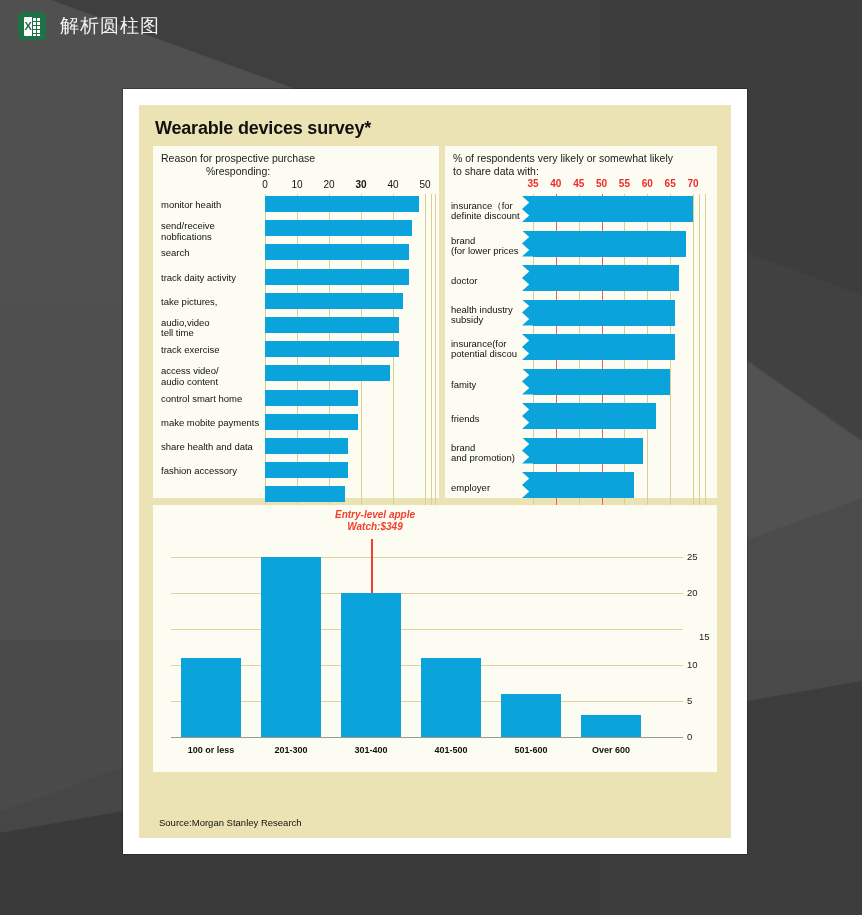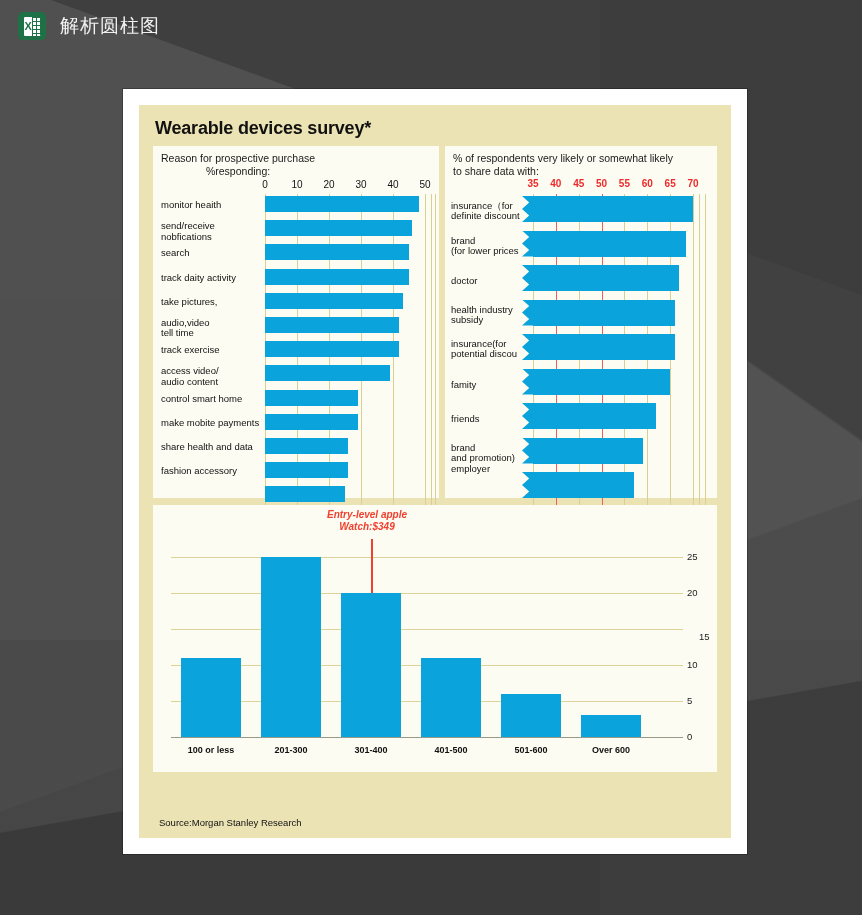--- a/index.html
+++ b/index.html
@@ -124,21 +124,21 @@
   <div id="sheet">
     <div id="main-title">Wearable devices survey*</div>
 
     <div class="panel" id="panel-left">
       <div class="panel-hdr" style="left:8px;top:6px;text-align:center;">Reason for prospective purchase
 %responding:</div>
       <div id="left-axis">
           <div class="axnum" style="left: 101px; top: 33px; width: 22px;">0</div>
           <div class="axnum" style="left: 133px; top: 33px; width: 22px;">10</div>
           <div class="axnum" style="left: 165px; top: 33px; width: 22px;">20</div>
-          <div class="axnum" style="left: 197px; top: 33px; width: 22px;">30</div>
+          <div class="axnum" style="left: 197px; top: 33px; width: 22px; font-weight: bold;">30</div>
           <div class="axnum" style="left: 229px; top: 33px; width: 22px;">40</div>
           <div class="axnum" style="left: 261px; top: 33px; width: 22px;">50</div>
         </div>
       <div id="left-grid">
           <div class="gl" style="left: 112px; top: 48px; height: 320.6px;"></div>
           <div class="gl" style="left: 144px; top: 48px; height: 320.6px;"></div>
           <div class="gl" style="left: 176px; top: 48px; height: 320.6px;"></div>
           <div class="gl" style="left: 208px; top: 48px; height: 320.6px;"></div>
           <div class="gl" style="left: 240px; top: 48px; height: 320.6px;"></div>
           <div class="gl" style="left: 272px; top: 48px; height: 320.6px;"></div>
@@ -226,21 +226,21 @@
           <div class="hlabel" style="left: 6px; top: 233.5px; width: 82px;">famity</div>
           <div class="zig" style="left: 77px; top: 222.5px; height: 26px;"></div>
           <div class="hbar" style="left: 88px; top: 222.5px; width: 137.143px; height: 26px;"></div>
           <div class="hlabel" style="left: 6px; top: 268px; width: 82px;">friends</div>
           <div class="zig" style="left: 77px; top: 257px; height: 26px;"></div>
           <div class="hbar" style="left: 88px; top: 257px; width: 123.429px; height: 26px;"></div>
           <div class="hlabel" style="left: 6px; top: 296.5px; width: 82px;">brand
 and promotion)</div>
           <div class="zig" style="left: 77px; top: 291.5px; height: 26px;"></div>
           <div class="hbar" style="left: 88px; top: 291.5px; width: 109.714px; height: 26px;"></div>
-          <div class="hlabel" style="left: 6px; top: 318px; width: 82px;">employer</div>
+          <div class="hlabel" style="left: 6px; top: 337px; width: 82px;">employer</div>
           <div class="zig" style="left: 77px; top: 326px; height: 26px;"></div>
           <div class="hbar" style="left: 88px; top: 326px; width: 100.571px; height: 26px;"></div>
         </div>
     </div>
 
     <div class="panel" id="panel-bottom">
       <div id="bottom-grid">
           <div class="hgl" style="top: 232px; width: 512px; left: 18px;"></div>
           <div class="hgl" style="top: 196px; width: 512px; left: 18px;"></div>
           <div class="hgl" style="top: 160px; width: 512px; left: 18px;"></div>
@@ -267,19 +267,19 @@
         </div>
       <div id="bottom-xlabs">
           <div class="xlab" style="left: 13px; top: 240px; width: 90px;">100 or less</div>
           <div class="xlab" style="left: 93px; top: 240px; width: 90px;">201-300</div>
           <div class="xlab" style="left: 173px; top: 240px; width: 90px;">301-400</div>
           <div class="xlab" style="left: 253px; top: 240px; width: 90px;">401-500</div>
           <div class="xlab" style="left: 333px; top: 240px; width: 90px;">501-600</div>
           <div class="xlab" style="left: 413px; top: 240px; width: 90px;">Over 600</div>
         </div>
       <div id="annot-line" style="left: 218px; top: 34px; height: 54px;"></div>
-      <div id="annot" style="left: 144px; top: 4px; width: 140px;">Entry-level apple
+      <div id="annot" style="left: 152px; top: 4px; width: 140px;">Entry-level apple
 Watch:$349</div>
     </div>
 
     <div id="source">Source:Morgan Stanley Research</div>
   </div>
 </div>
 
 </body></html>

